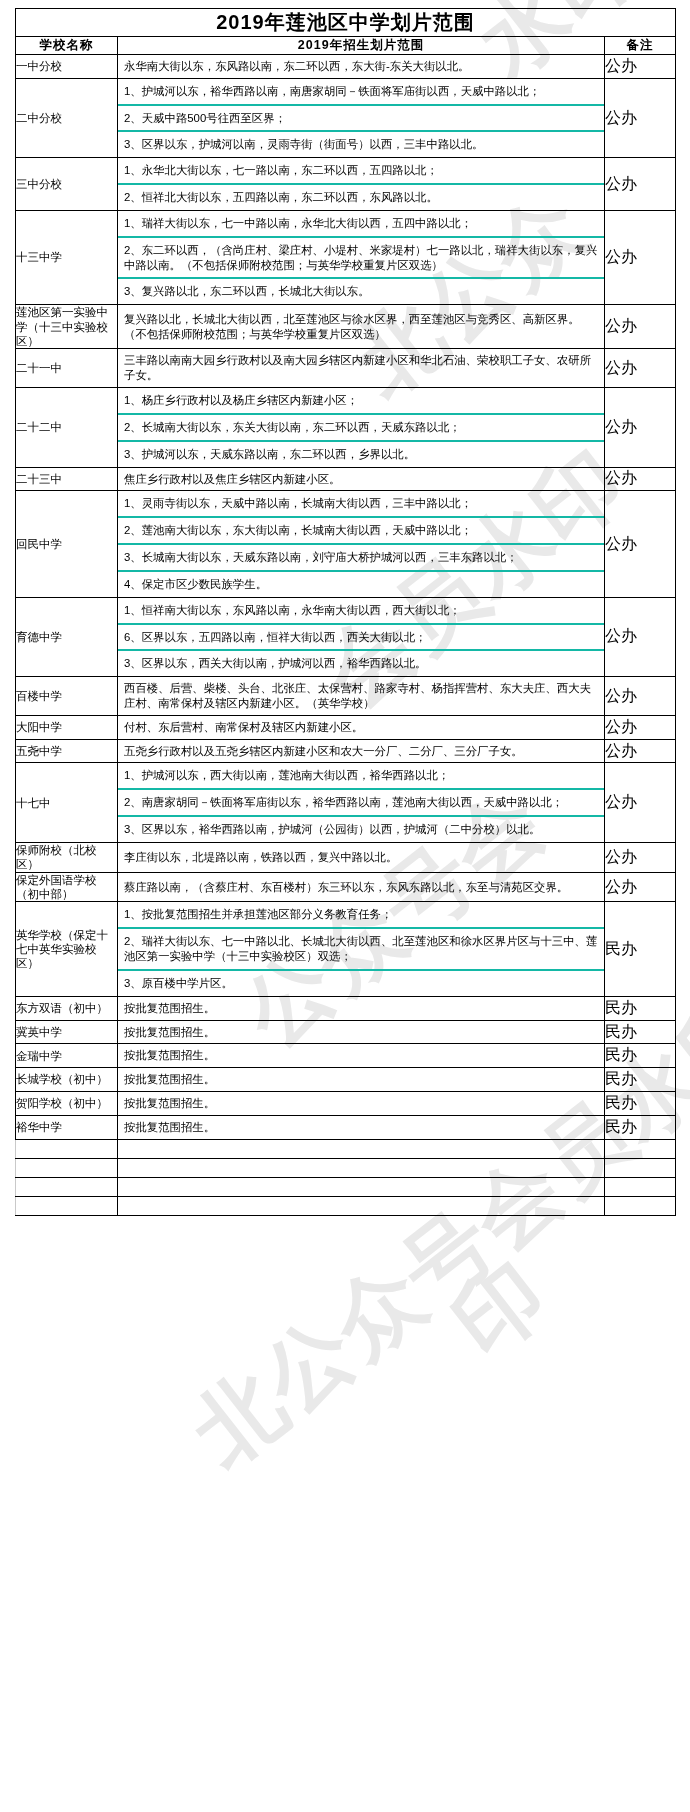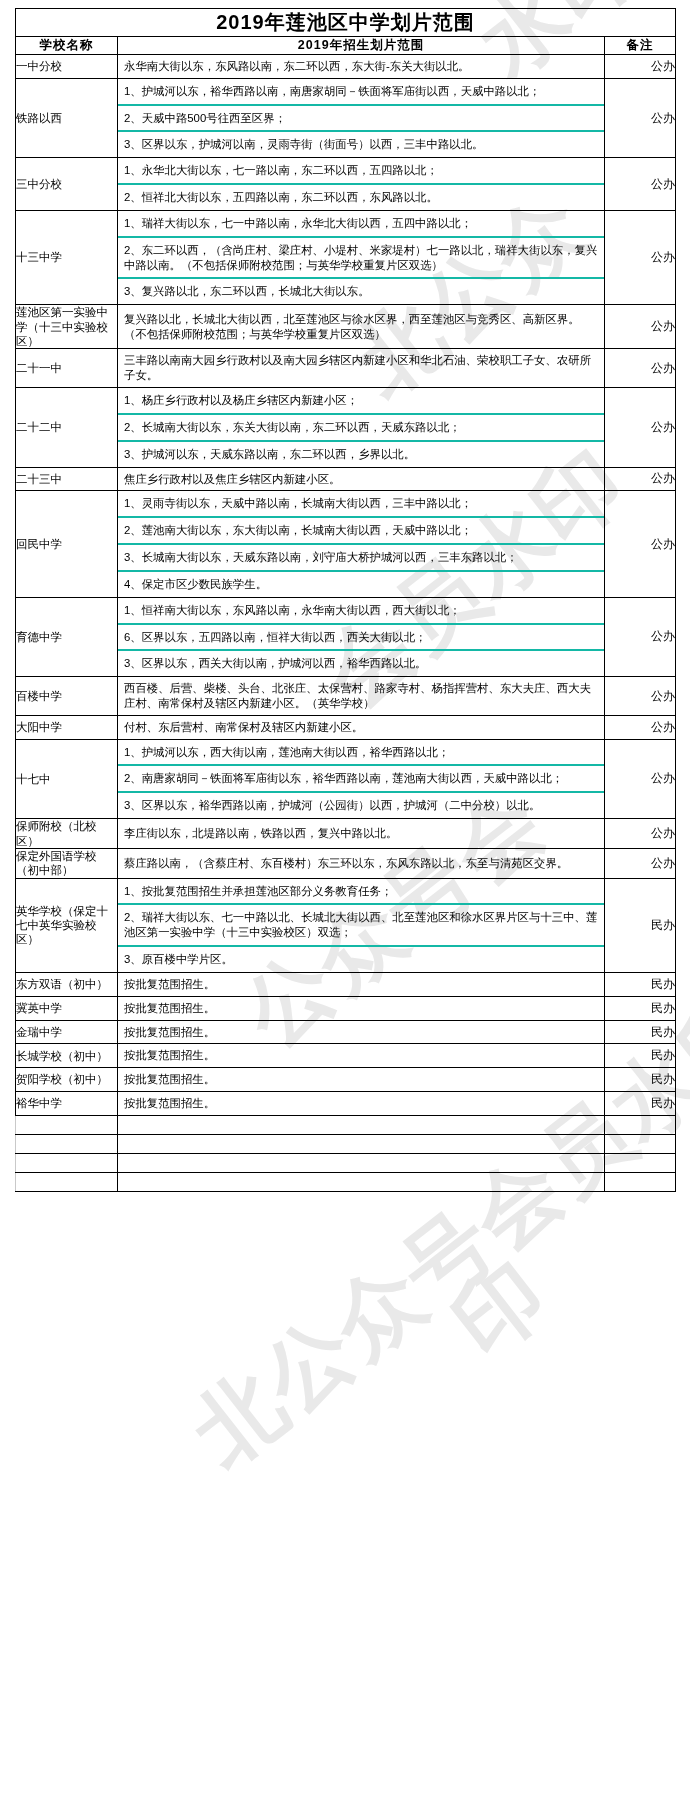--- a/index.html
+++ b/index.html
@@ -83,22 +83,22 @@
     letter-spacing: 1px;
   }
   
   td.name-cell {
     font-size: 11.5px;
     line-height: 1.25;
     padding: 3px 3px 3px 4px;
     word-break: break-all;
   }
   td.note-cell {
-    font-size: 12px;
-    text-align: right;
+    font-size: 16px;
+    text-align: left;
     padding: 3px 1px;
   }
   td.range-cell {
     font-size: 11.4px;
     line-height: 1.3;
     padding: 0;
   }
   .range-single {
     padding: 4px 4px 4px 6px;
     word-break: break-all;
@@ -151,21 +151,21 @@
           <td class="hdr">备注</td>
         </tr>
       <tr>
             <td class="name-cell">一中分校</td>
             <td class="range-cell">
               <div class="range-single">永华南大街以东，东风路以南，东二环以西，东大街-东关大街以北。</div>
             </td>
             <td class="note-cell">公办</td>
           </tr>
           <tr>
-            <td class="name-cell">铁路以西</td>
+            <td class="name-cell">二中分校</td>
             <td class="range-cell">
               <div class="range-items">
                 <span class="range-item">1、护城河以东，裕华西路以南，南唐家胡同－铁面将军庙街以西，天威中路以北；</span>
                 <span class="range-item">2、天威中路500号往西至区界；</span>
                 <span class="range-item">3、区界以东，护城河以南，灵雨寺街（街面号）以西，三丰中路以北。</span>
               </div>
             </td>
             <td class="note-cell">公办</td>
           </tr>
           <tr>
@@ -252,20 +252,27 @@
             <td class="note-cell">公办</td>
           </tr>
           <tr>
             <td class="name-cell">大阳中学</td>
             <td class="range-cell">
               <div class="range-single">付村、东后营村、南常保村及辖区内新建小区。</div>
             </td>
             <td class="note-cell">公办</td>
           </tr>
           <tr>
+            <td class="name-cell">五尧中学</td>
+            <td class="range-cell">
+              <div class="range-single">五尧乡行政村以及五尧乡辖区内新建小区和农大一分厂、二分厂、三分厂子女。</div>
+            </td>
+            <td class="note-cell">公办</td>
+          </tr>
+          <tr>
             <td class="name-cell">十七中</td>
             <td class="range-cell">
               <div class="range-items">
                 <span class="range-item">1、护城河以东，西大街以南，莲池南大街以西，裕华西路以北；</span>
                 <span class="range-item">2、南唐家胡同－铁面将军庙街以东，裕华西路以南，莲池南大街以西，天威中路以北；</span>
                 <span class="range-item">3、区界以东，裕华西路以南，护城河（公园街）以西，护城河（二中分校）以北。</span>
               </div>
             </td>
             <td class="note-cell">公办</td>
           </tr>

